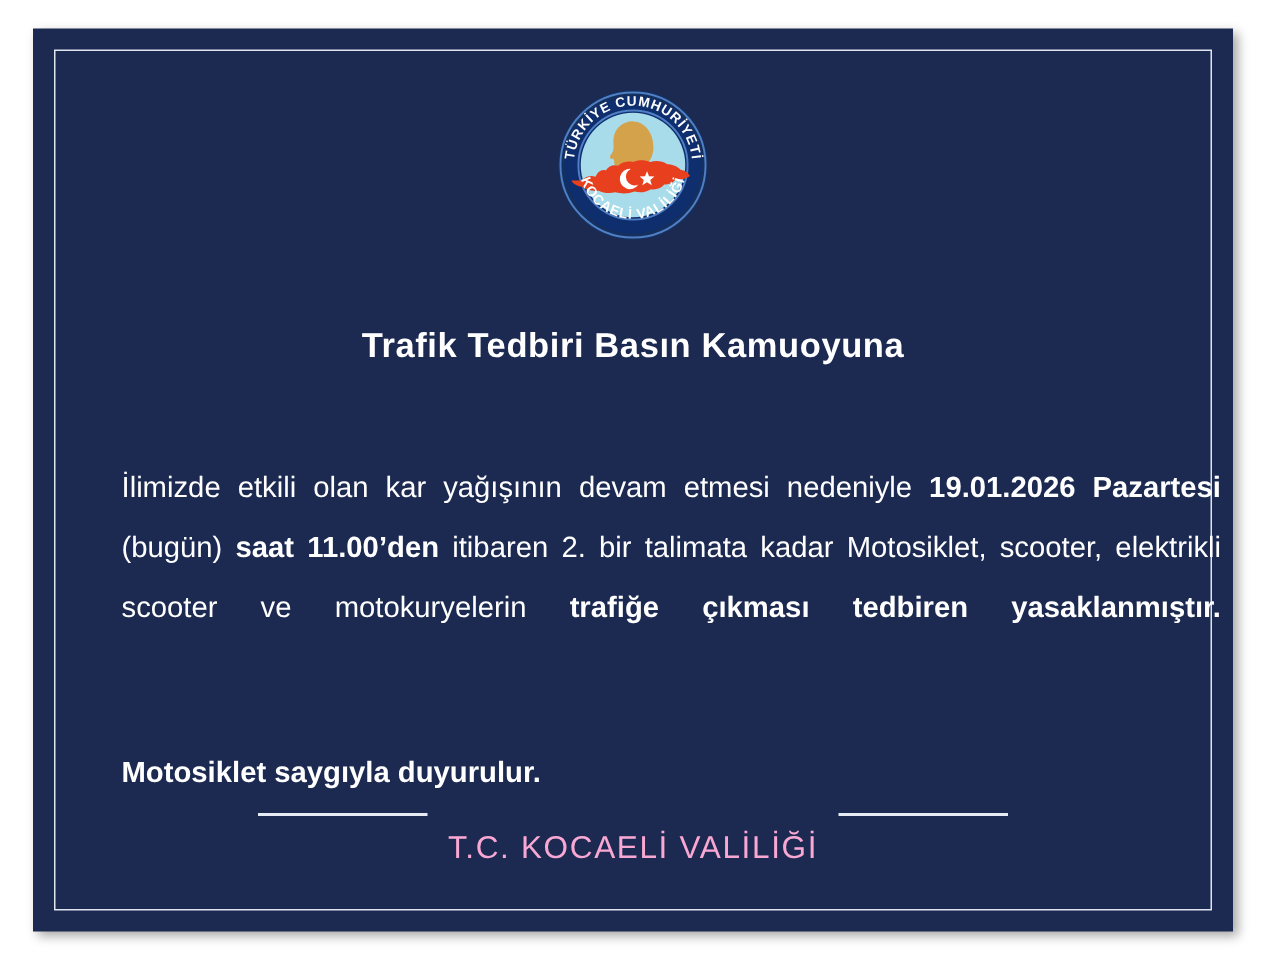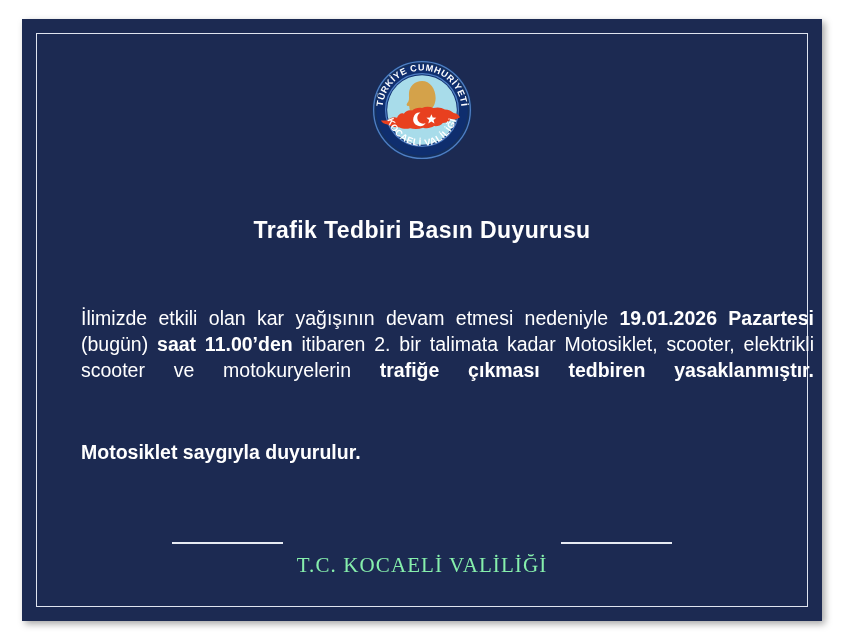--- a/index.html
+++ b/index.html
@@ -77,21 +77,21 @@
   }
 
   
   .body-text {
     position: absolute;
     left: 59px;
     width: 733px;
     top: 286px;
     color: #ffffff;
     font-size: 19.5px;
-    line-height: 26px;
+    line-height: 40px;
     text-align: justify;
     font-family: "Liberation Sans", sans-serif;
   }
   .body-text p {
     margin: 0;
   }
   .para-gap {
     height: 30px;
   }
   .b { font-weight: bold; }
@@ -117,22 +117,22 @@
     padding: 0 150px;
     box-sizing: border-box;
   }
   .rule {
     flex: 1 1 auto;
     height: 2px;
     background: #e6eaf2;
     max-width: 118px;
   }
   .footer-text {
-    color: #86efac;
-    font-family: Liberation Serif, serif;
+    color: #f9a8d4;
+    font-family: Liberation Sans, sans-serif;
     font-size: 21px;
     letter-spacing: 1.1px;
     white-space: nowrap;
     margin-top: 46px;
   }
 </style>
 </head>
 <body>
 
 <div class="page">
@@ -198,21 +198,21 @@
 
         <text font-family="Liberation Sans, sans-serif" font-size="17.5" font-weight="bold" fill="#ffffff" letter-spacing="1.2">
           <textPath href="#arcTop" startOffset="50%" text-anchor="middle" aria-label="TÜRKİYE CUMHURİYETİ">TÜRKİYE CUMHURİYETİ</textPath>
         </text>
         <text font-family="Liberation Sans, sans-serif" font-size="18" font-weight="bold" fill="#ffffff" letter-spacing="1.2">
           <textPath href="#arcBottom" startOffset="50%" text-anchor="middle" aria-label="KOCAELİ VALİLİĞİ">KOCAELİ VALİLİĞİ</textPath>
         </text>
       </svg>
     </div>
 
-    <div class="title">Trafik Tedbiri Basın Duyurusu</div>
+    <div class="title">Trafik Tedbiri Basın Kamuoyuna</div>
 
     <div class="body-text">
       <p class="justify-block"><span>İlimizde etkili olan kar yağışının devam etmesi nedeniyle </span><span class="b">19.01.2026 Pazartesi</span><span> (bugün) </span><span class="b">saat 11.00’den</span><span> itibaren 2. bir talimata kadar Motosiklet, scooter, elektrikli scooter ve motokuryelerin </span><span class="b">trafiğe çıkması tedbiren yasaklanmıştır.</span></p>
       <div class="para-gap"></div>
       <p><span class="b">Motosiklet saygıyla duyurulur.</span></p>
     </div>
 
     <div class="footer">
       <div class="rule"></div>
       <div class="footer-text">T.C. KOCAELİ VALİLİĞİ</div>

